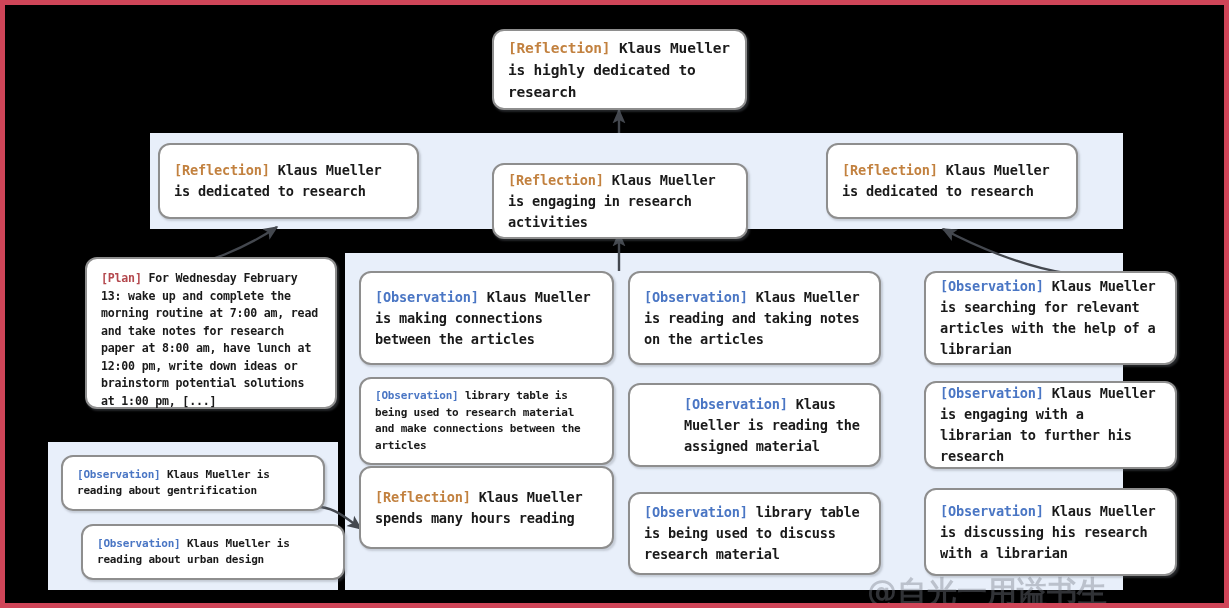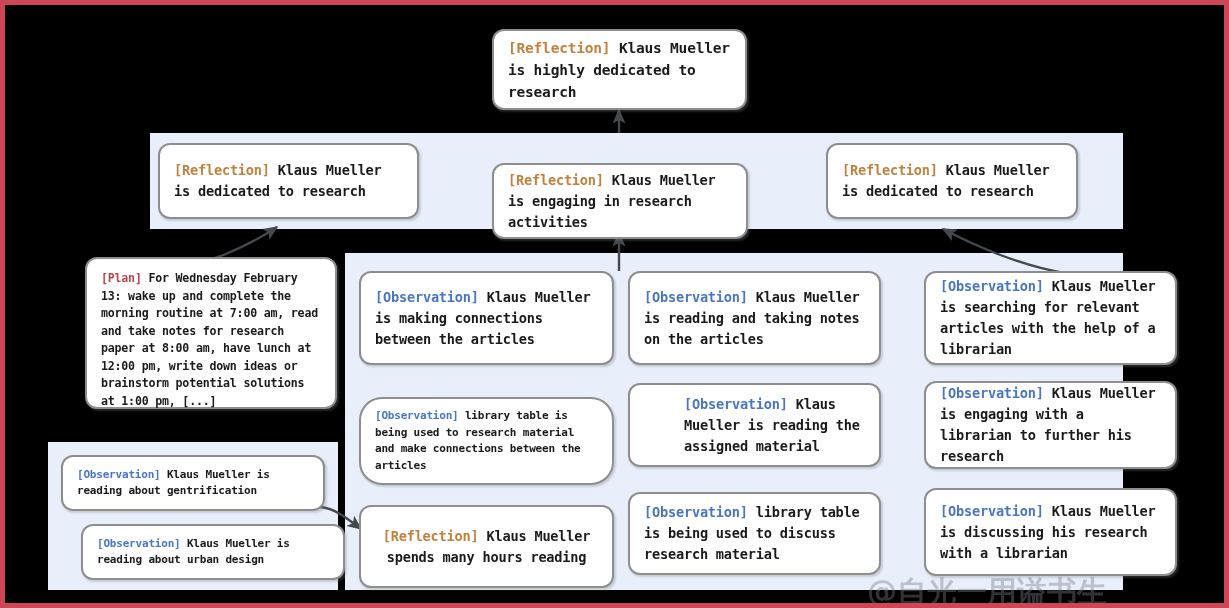--- a/index.html
+++ b/index.html
@@ -137,25 +137,25 @@
   </div>
 
   <div class="node fs11" style="left:56px; top:519px; width:264px; height:56px;margin-left:20px;">
     <span class="txt"><span class="tag tag-observation">[Observation]</span><span> Klaus Mueller is reading about urban design</span></span>
   </div>
 
   <div class="node fs14" style="left:354px; top:266px; width:255px; height:94px;">
     <span class="txt"><span class="tag tag-observation">[Observation]</span><span> Klaus Mueller is making connections between the articles</span></span>
   </div>
 
-  <div class="node fs11" style="left:354px; top:392px; width:255px; height:88px;border-radius:23px;">
+  <div class="node fs11" style="left:354px; top:372px; width:255px; height:88px;">
     <span class="txt"><span class="tag tag-observation">[Observation]</span><span> library table is being used to research material and make connections between the articles</span></span>
   </div>
 
-  <div class="node fs14" style="left:354px; top:500px; width:255px; height:83px;text-align:center;">
+  <div class="node fs14" style="left:354px; top:461px; width:255px; height:83px;">
     <span class="txt"><span class="tag tag-reflection">[Reflection]</span><span> Klaus Mueller spends many hours reading</span></span>
   </div>
 
   <div class="node fs14" style="left:623px; top:266px; width:253px; height:94px;">
     <span class="txt"><span class="tag tag-observation">[Observation]</span><span> Klaus Mueller is reading and taking notes on the articles</span></span>
   </div>
 
   <div class="node fs14" style="left:623px; top:378px; width:253px; height:84px;padding-left:40px;">
     <span class="txt"><span class="tag tag-observation">[Observation]</span><span> Klaus Mueller is reading the assigned material</span></span>
   </div>

